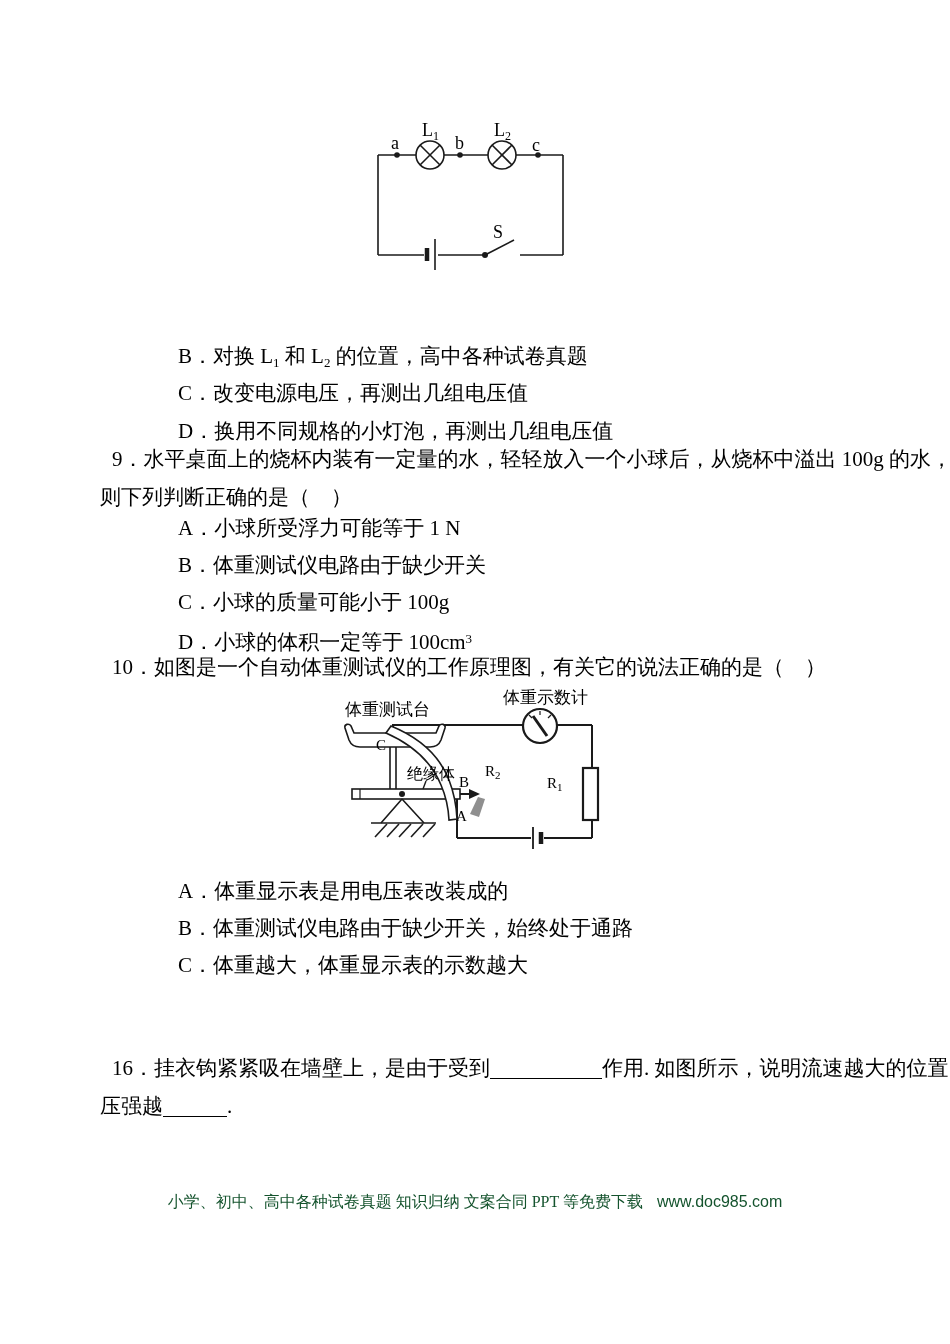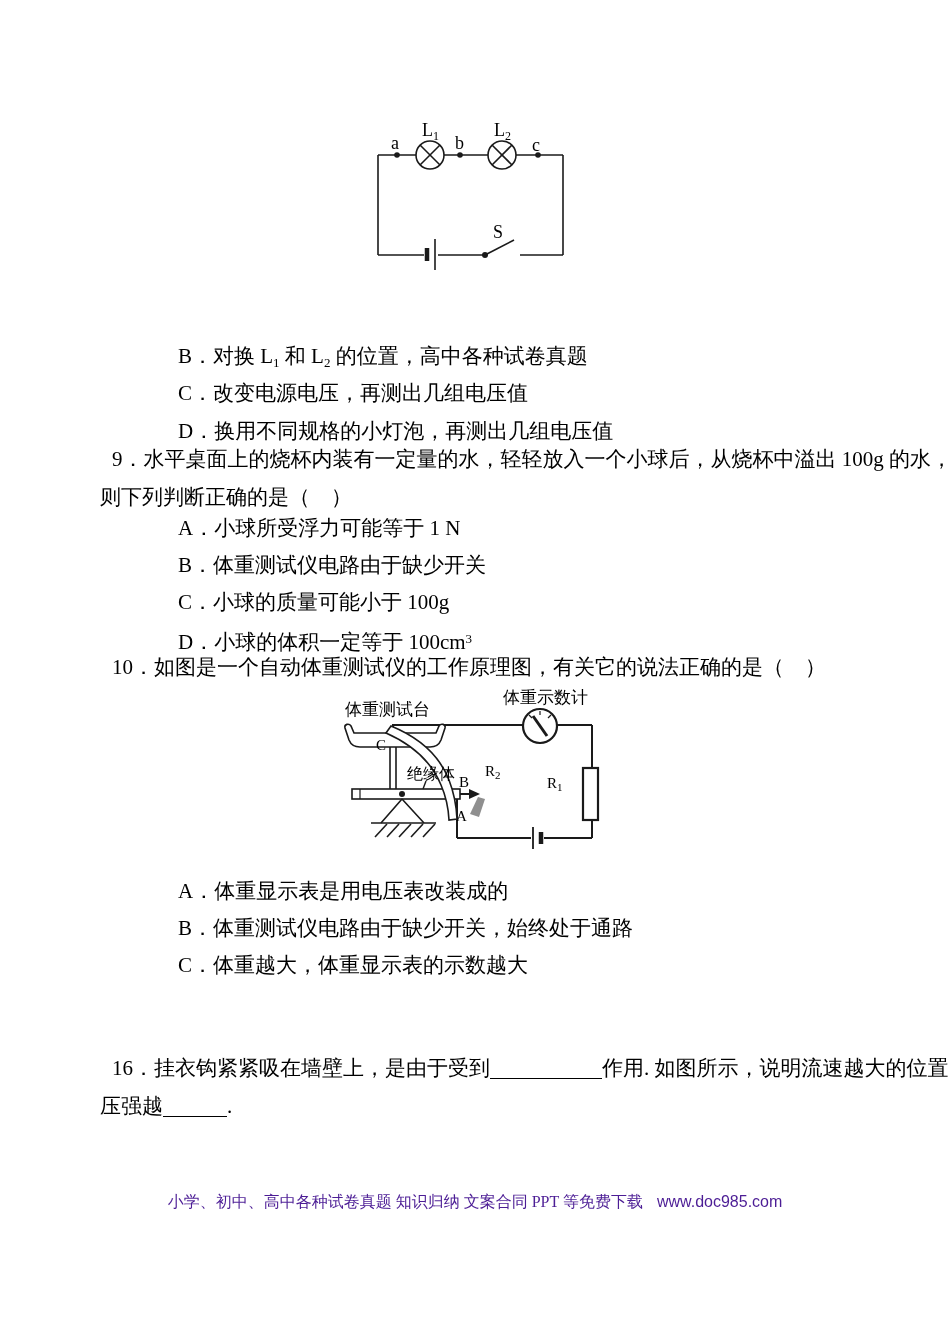--- a/index.html
+++ b/index.html
@@ -17,21 +17,21 @@
   sup{font-size:13px;vertical-align:6px;}
   .blank{display:inline-block;border-bottom:1.5px solid #000;height:20px;vertical-align:-4px;}
   .blank1{width:112px;}
   .blank2{width:64px;}
   .section-title{
     left:126px;font-weight:bold;
     font-family:"Liberation Sans","DejaVu Sans",sans-serif;font-size:21px;
   }
   .footer{
     position:absolute;top:1192px;left:0;width:100%;text-align:center;
-    font-size:16px;color:#4c1d95;
+    font-size:16px;color:#14532d;
   }
   .footer .url{margin-left:14px;font-family:"Liberation Sans","DejaVu Sans",sans-serif;}
   svg{position:absolute;}
   svg text{fill:#000;}
   .cjk-label{font-family:"Liberation Sans","DejaVu Sans",sans-serif;}
   .ltr-label{font-family:"Liberation Serif","DejaVu Serif",serif;}
 </style>
 </head>
 <body>
 

